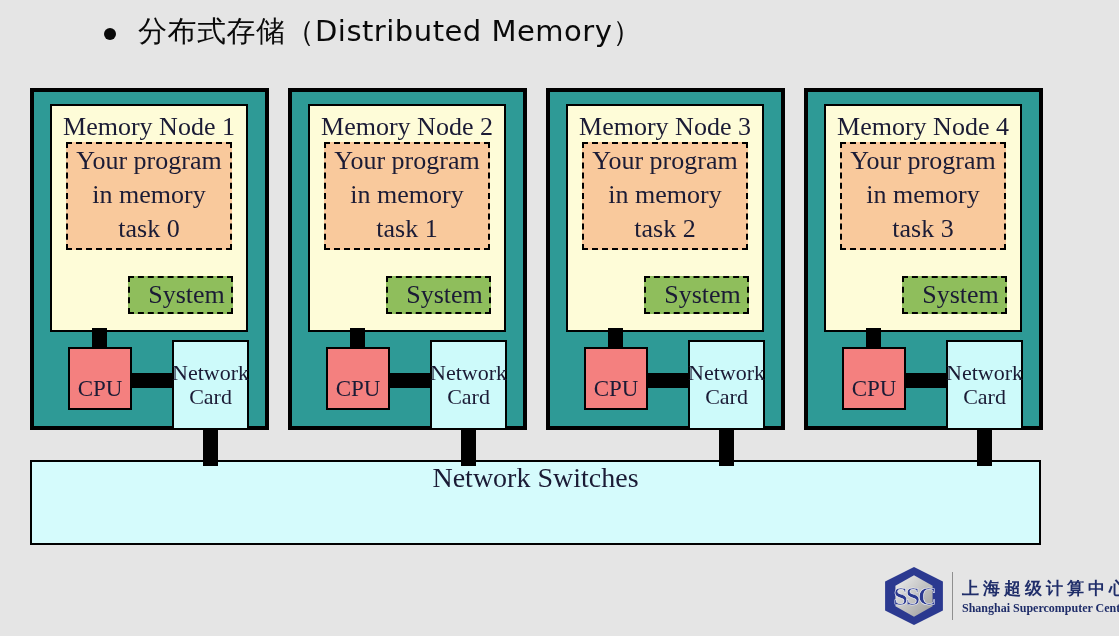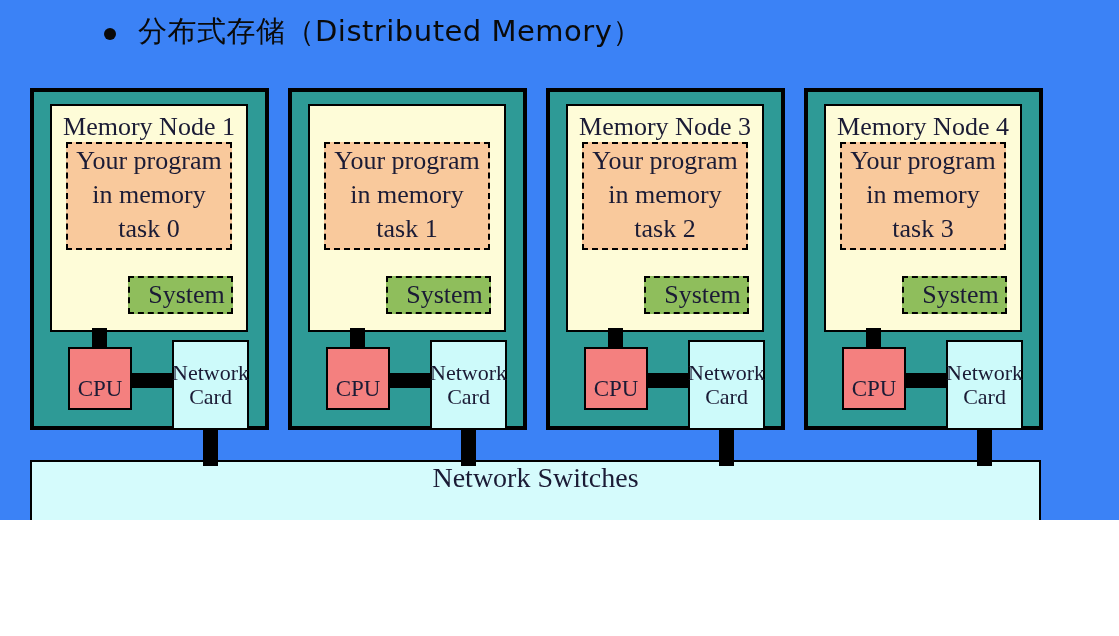--- a/index.html
+++ b/index.html
@@ -1,17 +1,17 @@
 <!DOCTYPE html>
 <html><head>
 <meta charset="utf-8">
 <style>
   * { margin:0; padding:0; box-sizing:border-box; }
   body { background:#ffffff; font-family:"Liberation Serif","DejaVu Serif",serif; }
-  .slide { position:relative; width:1119px; height:520px; background:#3b82f6; overflow:hidden; }
+  .slide { position:relative; width:1119px; height:636px; background:#e5e5e5; overflow:hidden; }
 
   
   .title-row { position:absolute; left:104px; top:12px; display:flex; align-items:flex-start;
                font-family:"DejaVu Sans","Liberation Sans",sans-serif; }
   .bullet { width:12px; height:12px; border-radius:50%; background:#0a0a0a; margin:16px 22px 0 0; flex:0 0 auto; }
   .slide-title { font-size:29px; color:#0a0a0a; letter-spacing:0.5px; }
 
   
   .node { position:absolute; top:88px; width:239px; height:342px;
           background:#2E9A96; border:4px solid #000; }
@@ -69,20 +69,21 @@
     </div>
     <div class="conn conn-mem-cpu"></div>
     <div class="conn conn-net-switch"></div>
     <div class="cpu">CPU</div>
     <div class="conn conn-cpu-net"></div>
     <div class="netcard">Network Card</div>
   </div>
 
   <div class="node" style="left:288px">
     <div class="membox">
+      <div class="node-title">Memory Node 2</div>
       <div class="program">Your program
 in memory
 task 1</div>
       <div class="system">System</div>
     </div>
     <div class="conn conn-mem-cpu"></div>
     <div class="conn conn-net-switch"></div>
     <div class="cpu">CPU</div>
     <div class="conn conn-cpu-net"></div>
     <div class="netcard">Network Card</div>

